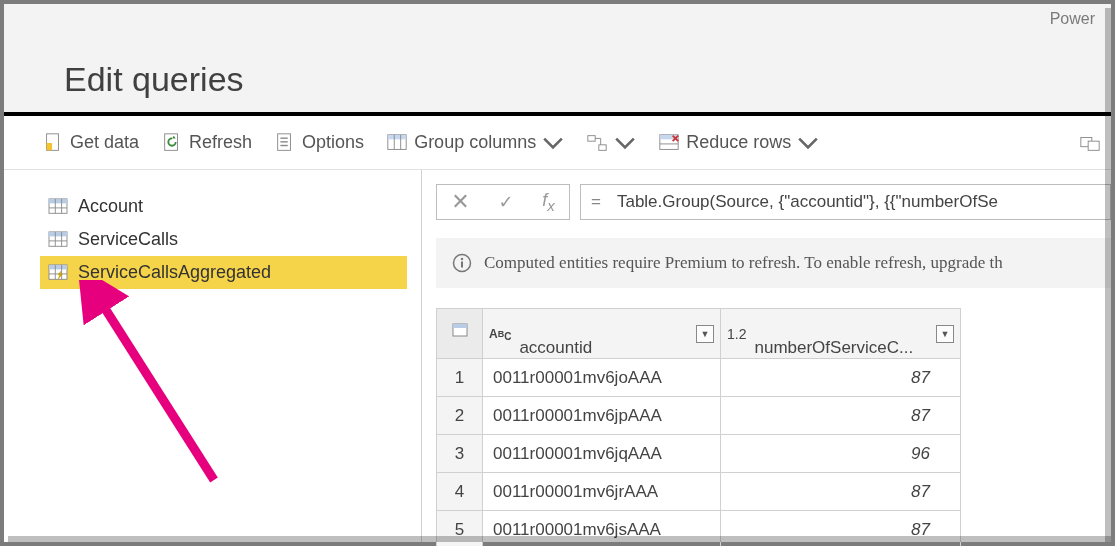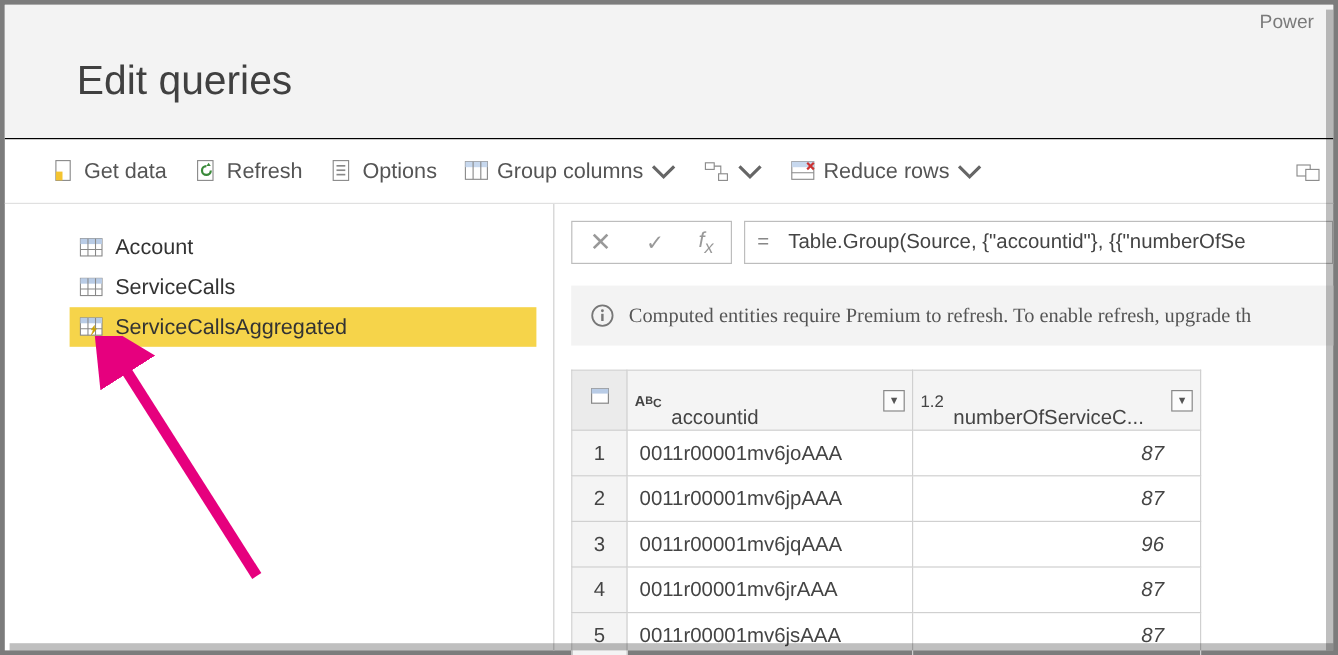--- a/index.html
+++ b/index.html
@@ -1,31 +1,31 @@
 <!DOCTYPE html>
 <html><head>
 <meta charset="utf-8">
 <style>
   * { box-sizing: border-box; margin: 0; padding: 0; }
   html, body { width: 1115px; height: 546px; overflow: hidden; font-family: "Segoe UI", Arial, sans-serif; background: #fff; }
   .frame { width: 1115px; height: 546px; border: 4px solid #7c7c7c; position: relative; background: #fff; }
   .frame::after { content:""; position:absolute; left:4px; right:0; bottom:0; height:6px; background: rgba(0,0,0,0.25); z-index:5; pointer-events:none;}
   .frame::before { content:""; position:absolute; top:4px; bottom:0; right:0; width:6px; background: rgba(0,0,0,0.25); z-index:5; pointer-events:none;}
 
-  .titlebar { height: 112px; background: #f3f3f3; border-bottom: 1px solid #000000; position: relative; text-decoration: underline; }
+  .titlebar { height: 112px; background: #f3f3f3; border-bottom: 4px solid #000000; position: relative; text-decoration: underline; }
   .titlebar .app-label { position: absolute; top: 6px; right: 16px; color: #7a7a7a; font-size: 16px; }
-  .titlebar h1 { position: absolute; left: 60px; top: 44px; font-size: 34px; font-weight: 300; color: #404040; }
+  .titlebar h1 { position: absolute; left: 60px; top: 56px; font-size: 34px; font-weight: 300; color: #404040; }
 
   .toolbar { height: 54px; display: flex; align-items: center; padding: 0 10px 0 38px; gap: 22px; border-bottom: 1px solid #e0e0e0; color: #555; font-size: 18px; }
   .toolbar .tool { display: inline-flex; align-items: center; gap: 6px; white-space: nowrap; cursor: pointer; }
   .toolbar svg { width: 22px; height: 22px; }
   .chev { width: 14px; height: 14px; }
 
   .body { display: flex; height: calc(100% - 112px - 54px); }
-  .sidebar { width: 458px; border-right: 1px solid #d0d0d0; padding: 20px 14px 0 54px; position: relative; }
+  .sidebar { width: 418px; border-right: 1px solid #d0d0d0; padding: 20px 14px 0 36px; position: relative; }
   .query-item { display: flex; align-items: center; gap: 10px; height: 33px; padding: 0 8px; font-size: 18px; color: #333; cursor: pointer; }
   .query-item.selected { background: #f6d44a; }
   .query-item svg { width: 20px; height: 18px; }
 
   .arrow-callout { position: absolute; left: 60px; top: 110px; pointer-events: none; }
 
   .content { flex: 1; padding: 14px 0 0 14px; }
   .formula-row { display: flex; align-items: center; gap: 10px; }
   .xvfx { width: 134px; height: 36px; border: 1px solid #bdbdbd; display: flex; align-items: center; justify-content: space-around; color: #999; }
   .xvfx .x { font-size: 22px; font-weight: 300; }

